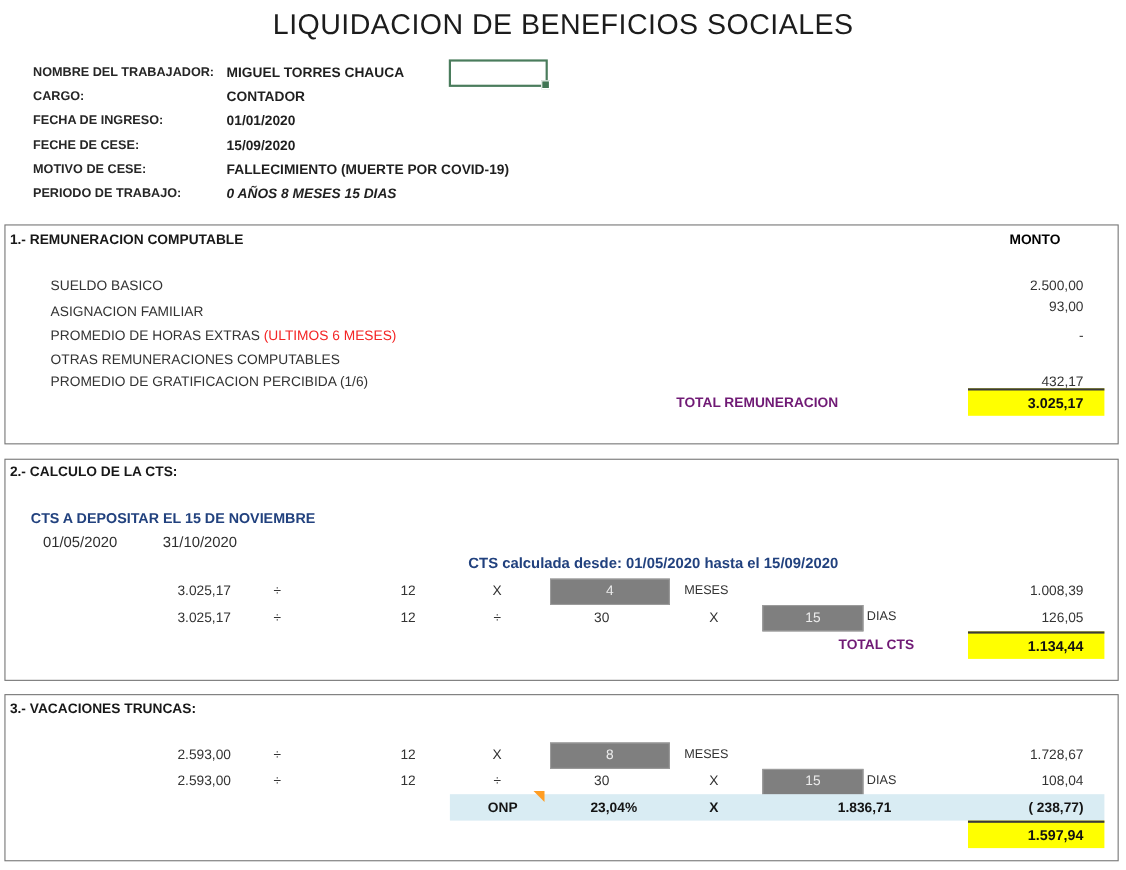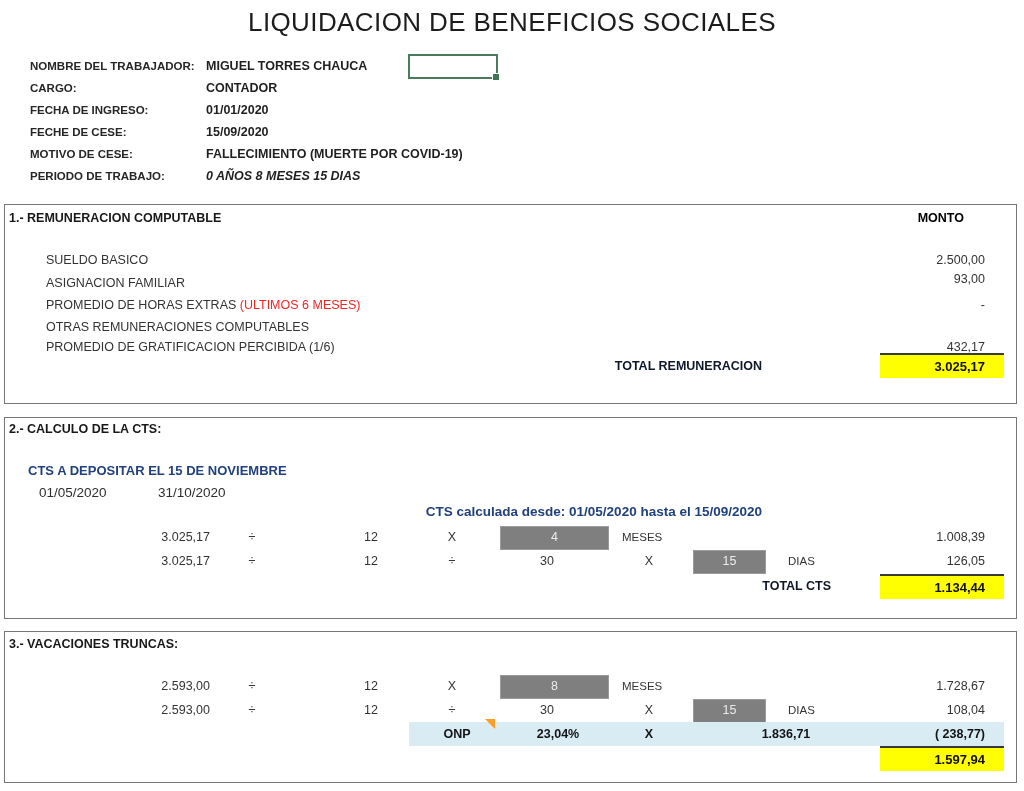--- a/index.html
+++ b/index.html
@@ -28,21 +28,21 @@
   
   .box { position:absolute; left:4px; width:1013px; border:1px solid #767676; background:#fff; }
   .box1 { top:204px; height:200px; }
   .box2 { top:417px; height:202px; }
   .box3 { top:631px; height:152px; }
   .sec-header { left:9px; font-size:12.5px; font-weight:700; color:#181818; }
   .monto { right:60px; font-size:12.5px; font-weight:700; color:#000000; }
   .item { left:46px; font-size:12.5px; color:#333333; }
   .item .red-note { color:#f42525;margin-top:41px; }
   .amount { right:39px; width:140px; text-align:right; font-size:12.5px; color:#333333; }
-  .total-label { font-size:12.5px; font-weight:700; color:#0f172a; text-align:right; }
+  .total-label { font-size:12.5px; font-weight:700; color:#701a75; text-align:right; }
   .total-cell {
     left:880px; width:124px; height:25px; background:#ffff00;
     border-top:2px solid #3a3a3a; font-size:13px; font-weight:700; color:#111111;
     text-align:right; padding:4px 19px 0 0;
   }
   
   .blue-bold { color:#21417e; font-weight:700; }
   .sub-dep { left:28px; font-size:13px; }
   .dates { font-size:13.5px; color:#2f2f2f; }
   .calc-note { left:400px; width:362px; text-align:right; font-size:13.5px; }
@@ -53,21 +53,21 @@
   .c-op2  { left:427px; width:50px; text-align:center; font-size:12.5px; color:#333; }
   .c-30   { left:522px; width:50px; text-align:center; font-size:12.5px; color:#333; }
   .c-op3  { left:624px; width:50px; text-align:center; font-size:12.5px; color:#333; }
   .c-unit1{ left:622px; font-size:11.5px; color:#333; }
   .c-unit2{ left:788px; font-size:11.5px; color:#333; }
   .gray-cell {
     background:#7f7f7f; border:1px solid #9b9b9b; color:#ececec;
     font-size:12.5px; text-align:center; padding-top:3px; height:24px;
   }
   .gq1 { left:500px; width:109px; }
-  .gq2 { left:693px; width:73px; }
+  .gq2 { left:693px; width:92px; }
   
   .band { left:409px; width:595px; height:24px; background:#d9ecf3; }
   .onp-bold { font-size:12.5px; font-weight:700; color:#141414; text-align:center; }
   .comment-tri {
     width:0; height:0; border-top:10px solid #ff9d23; border-left:10px solid transparent;
   }
 </style>
 </head>
 <body>
 
@@ -114,21 +114,21 @@
   <div class="abs amount" style="top:340px">432,17</div>
 
   <div class="abs total-label" style="top:359px; left:562px; width:200px;">TOTAL REMUNERACION</div>
   <div class="abs total-cell" style="top:353px">3.025,17</div>
 
   <div class="box box2"></div>
   <div class="abs sec-header" style="top:422px">2.- CALCULO DE LA CTS:</div>
 
   <div class="abs sub-dep blue-bold" style="top:463px">CTS A DEPOSITAR EL 15 DE NOVIEMBRE</div>
   <div class="abs dates" style="top:485px; left:39px">01/05/2020</div>
-  <div class="abs dates" style="top:485px; left:158px">31/10/2020</div>
+  <div class="abs dates" style="top:485px; left:148px">31/10/2020</div>
   <div class="abs calc-note blue-bold" style="top:504px">CTS calculada desde: 01/05/2020 hasta el 15/09/2020</div>
 
   <div class="abs c-base" style="top:530px">3.025,17</div>
   <div class="abs c-op1" style="top:530px">÷</div>
   <div class="abs c-div" style="top:530px">12</div>
   <div class="abs c-op2" style="top:530px">X</div>
   <div class="abs gray-cell gq1" style="top:526px">4</div>
   <div class="abs c-unit1" style="top:531px">MESES</div>
   <div class="abs amount" style="top:530px">1.008,39</div>
 

